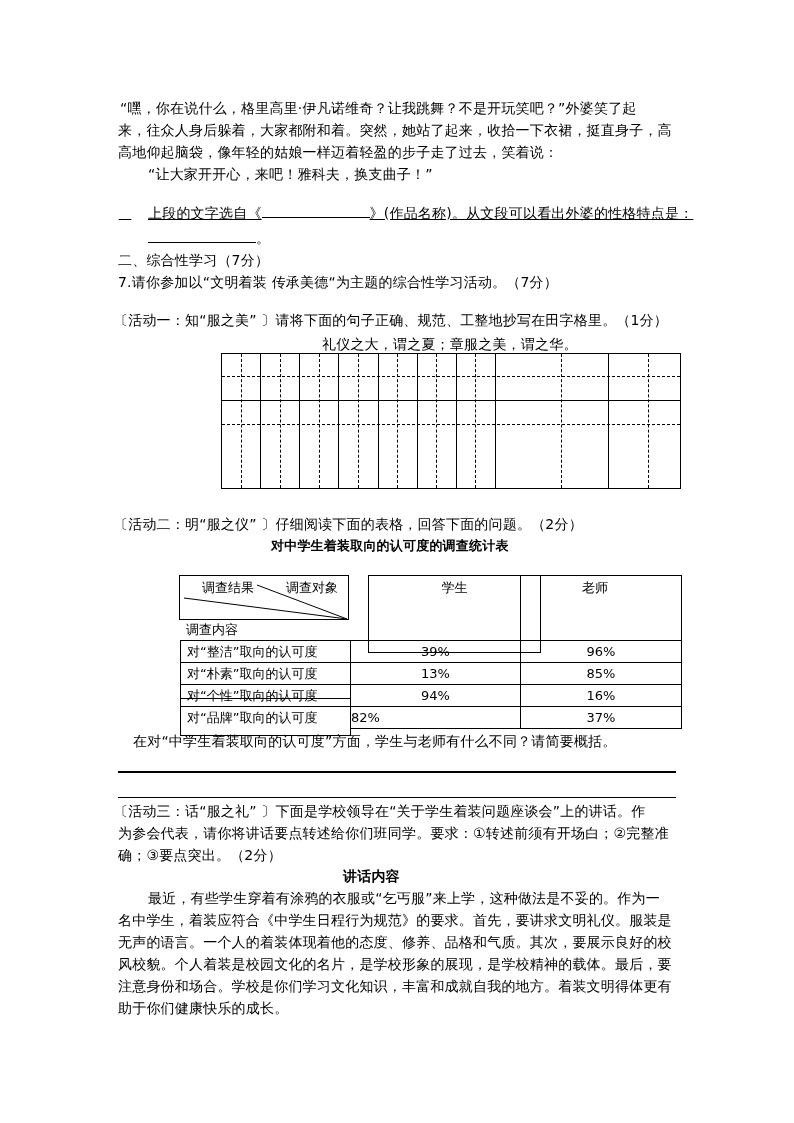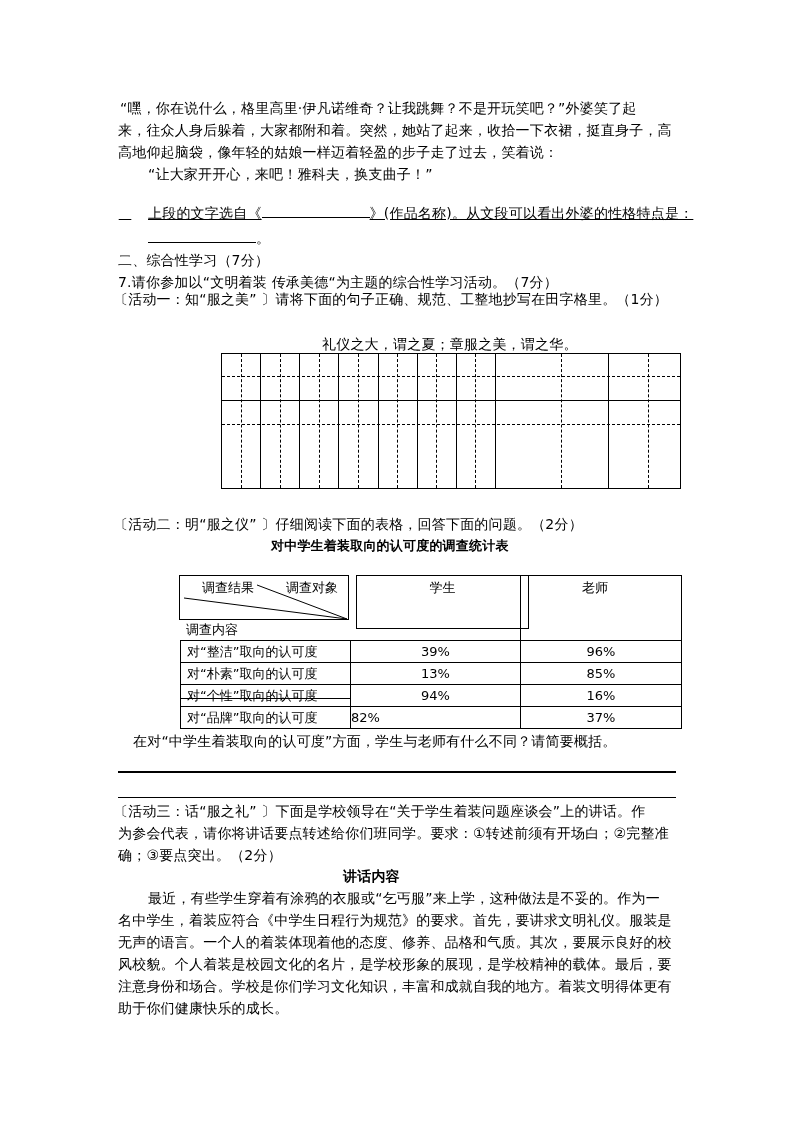--- a/index.html
+++ b/index.html
@@ -30,21 +30,21 @@
 <div class="line" style="left:148px;top:202px;text-decoration:underline;">
   <span>上段的文字选自《</span><span class="blank" style="width:108px;"></span><span>》(作品名称)。从文段可以看出外婆的性格特点是：</span>
 </div>
 <div class="line" style="left:118px;top:207px;">—</div>
 <div class="line" style="left:148px;top:227px;">
   <span class="blank" style="width:108px;"></span><span>。</span>
 </div>
 
 <div class="line" style="left:118px;top:249px;">二、综合性学习（7分）</div>
 <div class="line" style="left:118px;top:271px;">7.请你参加以“文明着装 传承美德“为主题的综合性学习活动。（7分）</div>
-<div class="line" style="left:114px;top:288px;">〔活动一：知“服之美” 〕请将下面的句子正确、规范、工整地抄写在田字格里。（1分）</div>
+<div class="line" style="left:114px;top:309px;">〔活动一：知“服之美” 〕请将下面的句子正确、规范、工整地抄写在田字格里。（1分）</div>
 
 <div class="line" style="left:322px;top:333px;">礼仪之大，谓之夏；章服之美，谓之华。</div>
 
 <div id="grid">
   <div class="g-solid-h" style="top:46px;"></div>
   <div class="g-dot-h" style="top:22px;"></div>
   <div class="g-dot-h" style="top:70px;"></div>
   <div class="g-solid-v" style="left:38px;"></div>
   <div class="g-solid-v" style="left:77px;"></div>
   <div class="g-solid-v" style="left:116px;"></div>
@@ -72,21 +72,21 @@
   <div class="tb" style="left:179px;top:575px;width:170px;height:45px;">
     <svg width="170" height="45" style="position:absolute;left:-1px;top:-1px;">
       <line x1="78" y1="10" x2="168" y2="44" stroke="#000" stroke-width="1"></line>
       <line x1="5" y1="23" x2="168" y2="44" stroke="#000" stroke-width="1"></line>
     </svg>
     <span class="cell" style="left:22px;top:1px;">调查结果</span>
     <span class="cell" style="left:106px;top:1px;">调查对象</span>
   </div>
   <span class="cell" style="left:186px;top:619px;">调查内容</span>
 
-  <div class="tb" style="left:356px;top:575px;width:173px;height:54px;">
+  <div class="tb" style="left:368px;top:575px;width:173px;height:78px;">
     <span class="cell" style="left:0;right:0;text-align:center;top:1px;">学生</span>
   </div>
   <div class="tb" style="left:520px;top:575px;width:162px;height:66px;">
     <span class="cell" style="left:0;right:12px;text-align:center;top:1px;">老师</span>
   </div>
 
   <div class="tb" style="left:180px;top:640px;width:171px;height:23px;">
       <span class="cell" style="left:6px;top:0;">对“整洁”取向的认可度</span>
     </div>
   <div class="tb" style="left:350px;top:640px;width:171px;height:23px;">
@@ -109,21 +109,21 @@
   <div class="tb" style="left:180px;top:684px;width:171px;height:23px;">
       <span class="cell" style="left:6px;top:0;">对“个性”取向的认可度</span>
     </div>
   <div class="tb" style="left:350px;top:684px;width:171px;height:23px;">
       <span class="cell" style="left:0;right:0;text-align:center;top:0;">94%</span>
     </div>
   <div class="tb" style="left:520px;top:684px;width:162px;height:23px;">
       <span class="cell" style="left:0;right:0;text-align:center;top:0;">16%</span>
     </div>
 
-  <div class="tb" style="left:180px;top:706px;width:171px;height:23px;">
+  <div class="tb" style="left:180px;top:706px;width:171px;height:30px;">
       <span class="cell" style="left:6px;top:0;">对“品牌”取向的认可度</span>
     </div>
   <div class="tb" style="left:350px;top:706px;width:171px;height:23px;">
       <span class="cell" style="left:0;right:0;text-align:left;top:0;">82%</span>
     </div>
   <div class="tb" style="left:520px;top:706px;width:162px;height:23px;">
       <span class="cell" style="left:0;right:0;text-align:center;top:0;">37%</span>
     </div>
 </div>
 

